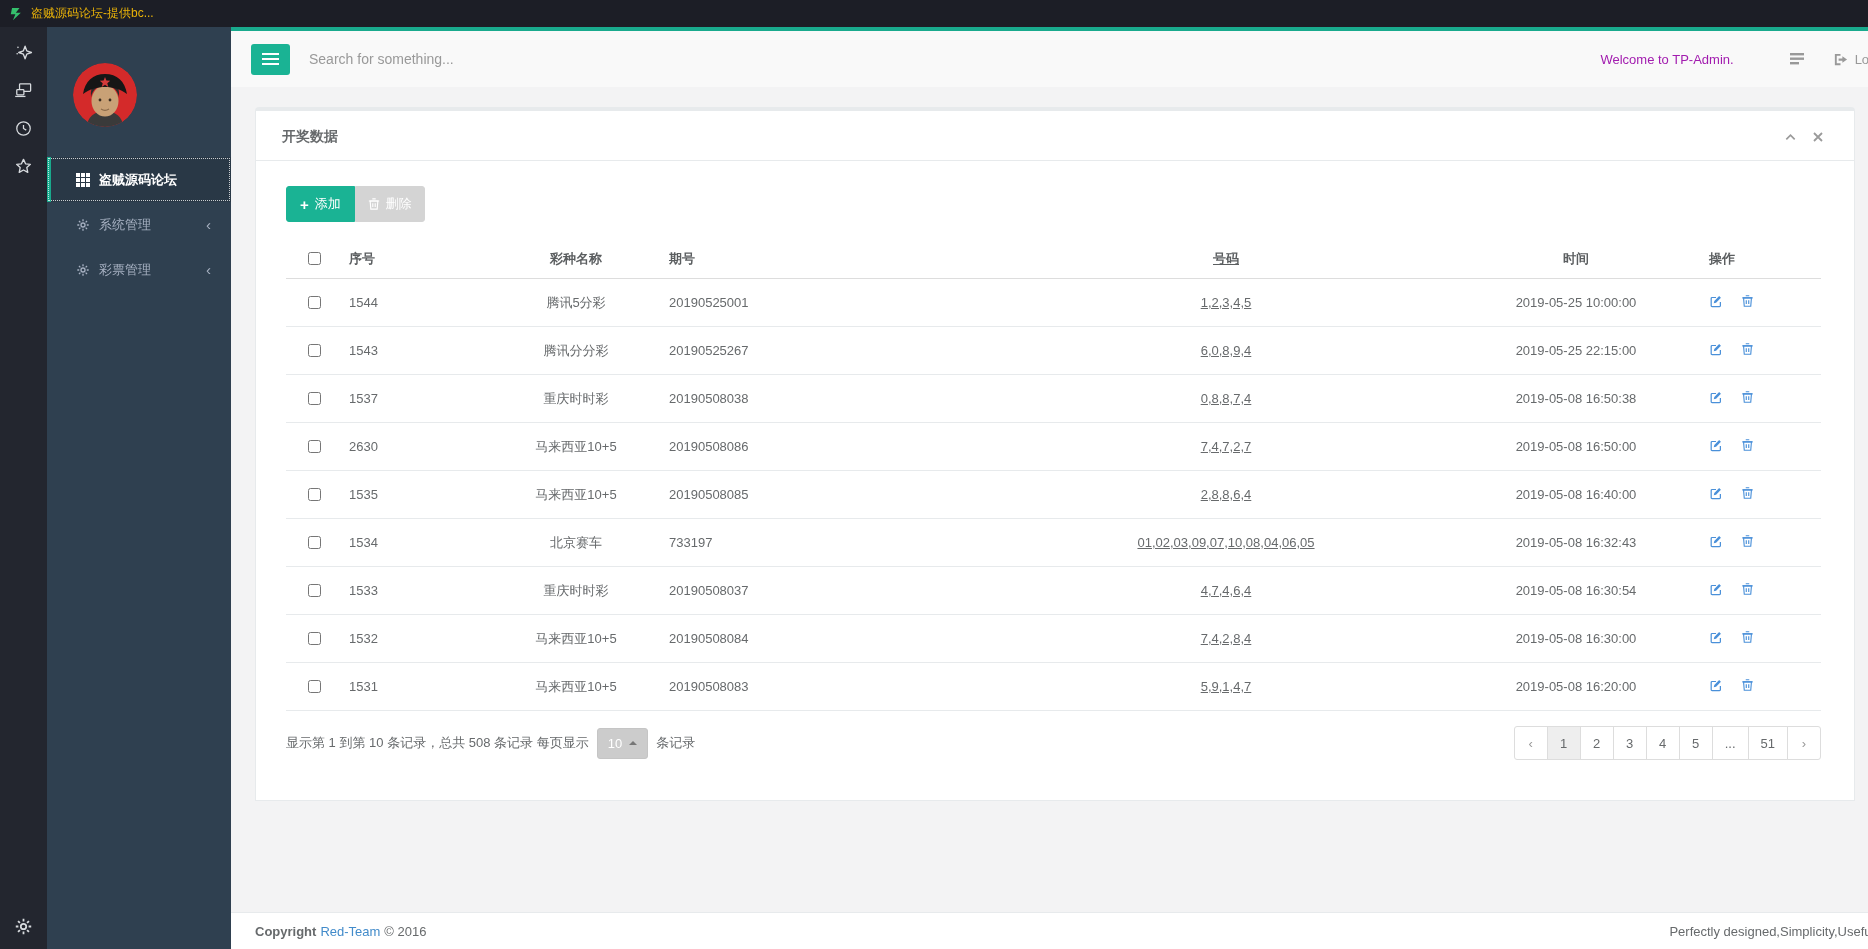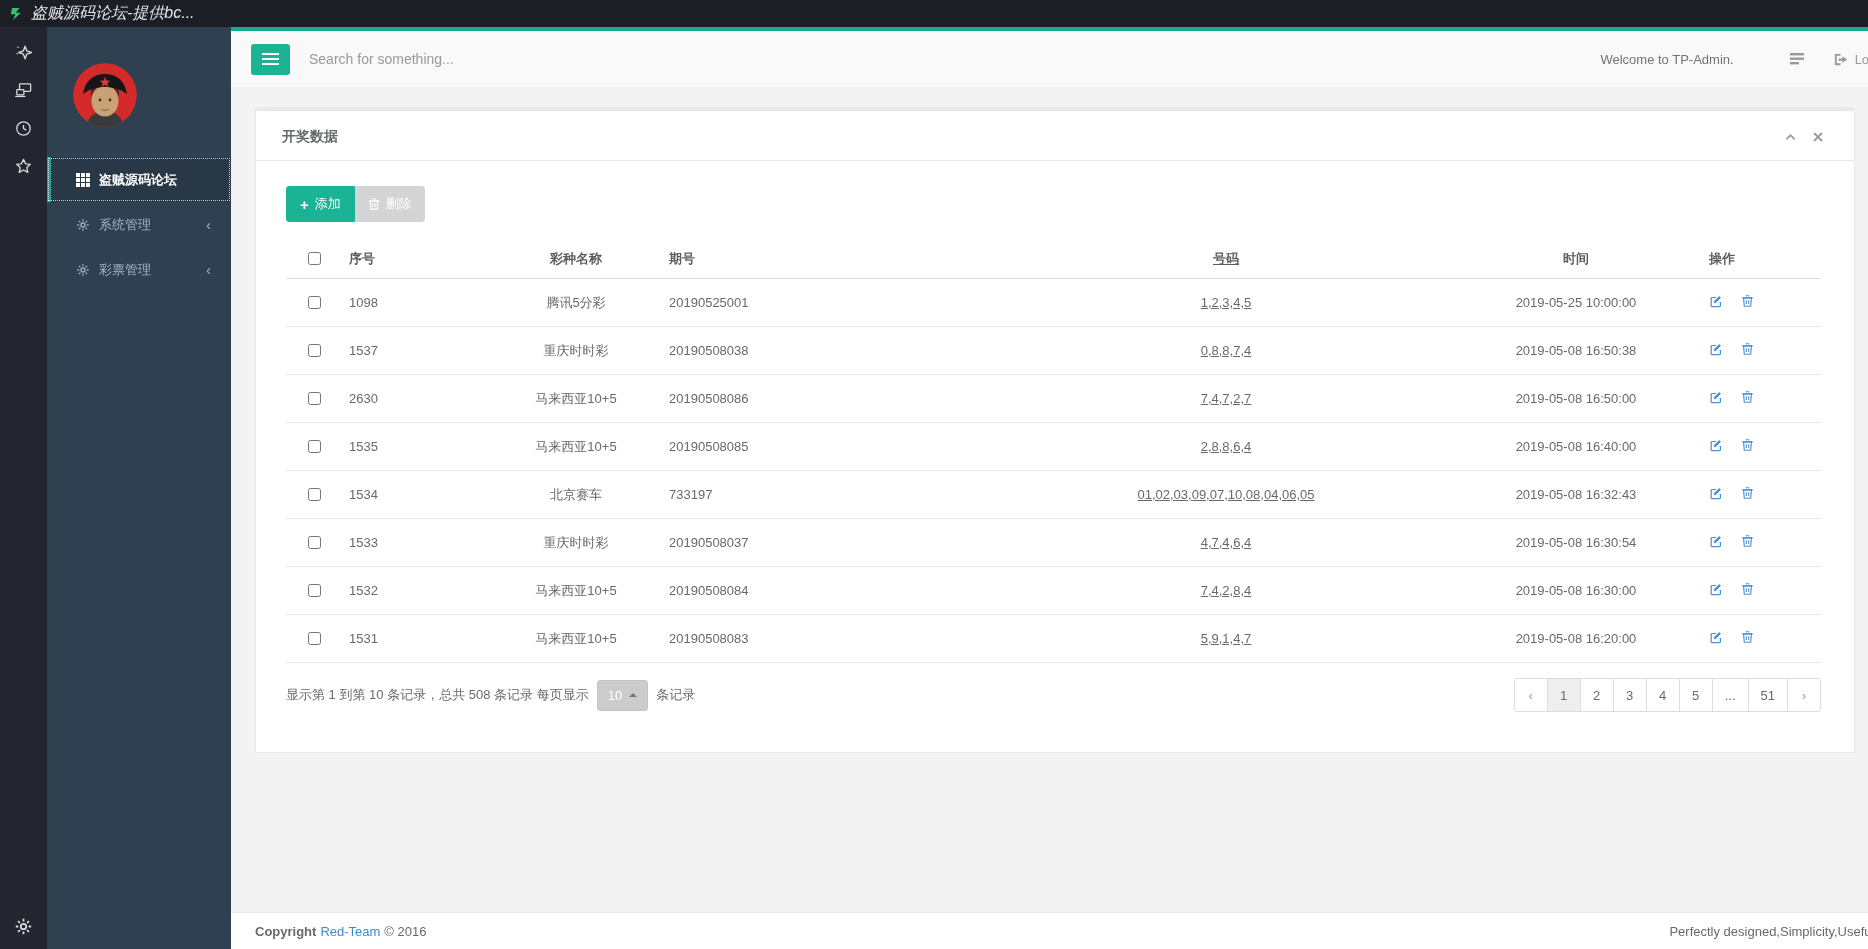--- a/index.html
+++ b/index.html
@@ -4,42 +4,42 @@
 <style>
   * { box-sizing: border-box; }
   html,body { margin:0; padding:0; }
   body {
     width:1868px; height:949px; overflow:hidden;
     background:#f3f3f4; color:#676a6c;
     font-family:"Liberation Sans","DejaVu Sans",sans-serif; font-size:13px;
   }
   
   .browser-bar { height:27px; background:#1c1e26; display:flex; align-items:center; padding-left:9px; gap:8px; }
-  .tab-title { color:#e5e5e5; font-size:16px;font-style:italic; }
+  .tab-title { color:#eab308; font-size:12px; }
   .app { display:flex; height:922px; }
   .icon-strip { width:47px; background:#23262f; flex-shrink:0; display:flex; flex-direction:column; justify-content:space-between; align-items:center; padding:15px 0 13px; }
   .strip-top { display:flex; flex-direction:column; gap:18px; align-items:center; }
   .strip-icon { width:20px; height:20px; display:flex; align-items:center; justify-content:center; cursor:pointer; }
   
   .sidebar { width:184px; background:#2f4050; flex-shrink:0; }
   .profile { padding:36px 0 30px 26px; }
   .avatar { width:64px; height:64px; border-radius:50%; display:block; cursor:pointer; }
   .nav-item { height:45px; display:flex; align-items:center; gap:9px; padding:0 20px 0 29px; color:#a7b1c2; font-size:13px; cursor:pointer; }
   .nav-item .mi { width:14px; height:14px; flex-shrink:0; }
   .nav-item.active { background:#293846; color:#fff; font-weight:bold; border-left:4px solid #19aa8d; padding-left:25px; outline:1px dotted rgba(255,255,255,.75); outline-offset:-2px; }
   .chevron { margin-left:auto; color:#a7b1c2; font-size:15px; line-height:1; }
   
   .main { flex:1; min-width:0; display:flex; flex-direction:column; border-top:4px solid #19aa8d; overflow:hidden; }
   .header { height:56px; background:#f9f9f9; display:flex; align-items:center; padding-left:20px; flex-shrink:0; }
   .hamburger { width:39px; height:31px; background:#1ab394; border:none; border-radius:3px; cursor:pointer; display:flex; flex-direction:column; justify-content:center; align-items:center; gap:3px; }
   .hamburger span { width:17px; height:2px; background:#fff; display:block; }
   .hdr-search { border:none; background:transparent; margin-left:17px; font-size:14px; width:360px; outline:none; color:#676a6c; }
   .hdr-search::placeholder { color:#999; }
   .header-right { margin-left:auto; display:flex; align-items:center; color:#999; font-size:13px; white-space:nowrap; margin-right:-30px; }
-  .welcome { color:#737373; }
+  .welcome { color:#a21caf; }
   .hdr-ico { margin-left:55px; cursor:pointer; display:flex; }
   .logout { margin-left:28px; display:flex; align-items:center; gap:7px; color:#999; text-decoration:none; cursor:pointer; }
   
   .content { flex:1; padding:20px 0 0 24px; overflow:hidden; }
   .ibox { width:1600px; background:#fff; border:1px solid #e7eaec; border-top:4px solid #e7eaec; border-radius:4px 4px 0 0; }
   .ibox-title { display:flex; align-items:center; padding:17px 30px 14px 26px; border-bottom:1px solid #e7eaec; }
   .ibox-title h5 { margin:0; font-size:14px; font-weight:bold; color:#676a6c; }
   .ibox-tools { margin-left:auto; display:flex; gap:15px; }
   .tool { cursor:pointer; display:flex; }
   .ibox-content { padding:25px 33px 40px 30px; }
@@ -262,25 +262,47 @@
                 <th class="c-issue">期号</th>
                 <th class="c-num">号码</th>
                 <th class="c-time">时间</th>
                 <th class="c-act">操作</th>
               </tr>
             </thead>
             <tbody>
 
             <tr>
                 <td class="c-check"><input type="checkbox" style=""></td>
-                <td class="c-id">1098</td>
+                <td class="c-id">1544</td>
                 <td class="c-name">腾讯5分彩</td>
                 <td class="c-issue">20190525001</td>
                 <td class="c-num">1,2,3,4,5</td>
                 <td class="c-time">2019-05-25 10:00:00</td>
+                <td class="c-act">
+                  <a class="act">
+                    <svg width="14" height="14" viewBox="0 0 16 16" fill="none" stroke="#4a90d9" stroke-width="1.4">
+                      <path d="M13 9.2v4.3a1 1 0 0 1-1 1H3.5a1 1 0 0 1-1-1V5a1 1 0 0 1 1-1H8"></path>
+                      <path d="M11.6 2.4l2 2L8.1 9.9l-2.7.7.7-2.7z" fill="#4a90d9" stroke="none"></path>
+                    </svg>
+                  </a>
+                  <a class="act">
+                    <svg width="13" height="14" viewBox="0 0 14 16" fill="none" stroke="#4a90d9" stroke-width="1.3">
+                      <path d="M2.5 4.5h9l-.8 9.5H3.3z"></path>
+                        <path d="M1 4.5h12M5 2h4M5.6 7v4.5M8.4 7v4.5"></path>
+                    </svg>
+                  </a>
+                </td>
+              </tr>
+                <tr>
+                <td class="c-check"><input type="checkbox" style=""></td>
+                <td class="c-id">1543</td>
+                <td class="c-name">腾讯分分彩</td>
+                <td class="c-issue">20190525267</td>
+                <td class="c-num">6,0,8,9,4</td>
+                <td class="c-time">2019-05-25 22:15:00</td>
                 <td class="c-act">
                   <a class="act">
                     <svg width="14" height="14" viewBox="0 0 16 16" fill="none" stroke="#4a90d9" stroke-width="1.4">
                       <path d="M13 9.2v4.3a1 1 0 0 1-1 1H3.5a1 1 0 0 1-1-1V5a1 1 0 0 1 1-1H8"></path>
                       <path d="M11.6 2.4l2 2L8.1 9.9l-2.7.7.7-2.7z" fill="#4a90d9" stroke="none"></path>
                     </svg>
                   </a>
                   <a class="act">
                     <svg width="13" height="14" viewBox="0 0 14 16" fill="none" stroke="#4a90d9" stroke-width="1.3">
                       <path d="M2.5 4.5h9l-.8 9.5H3.3z"></path>

